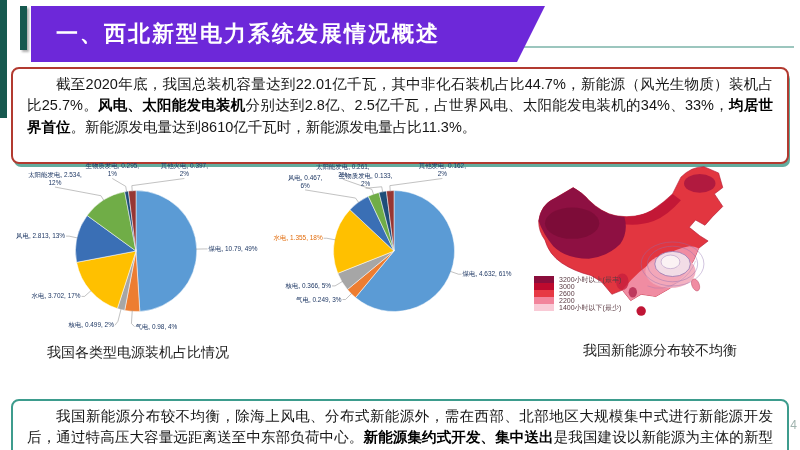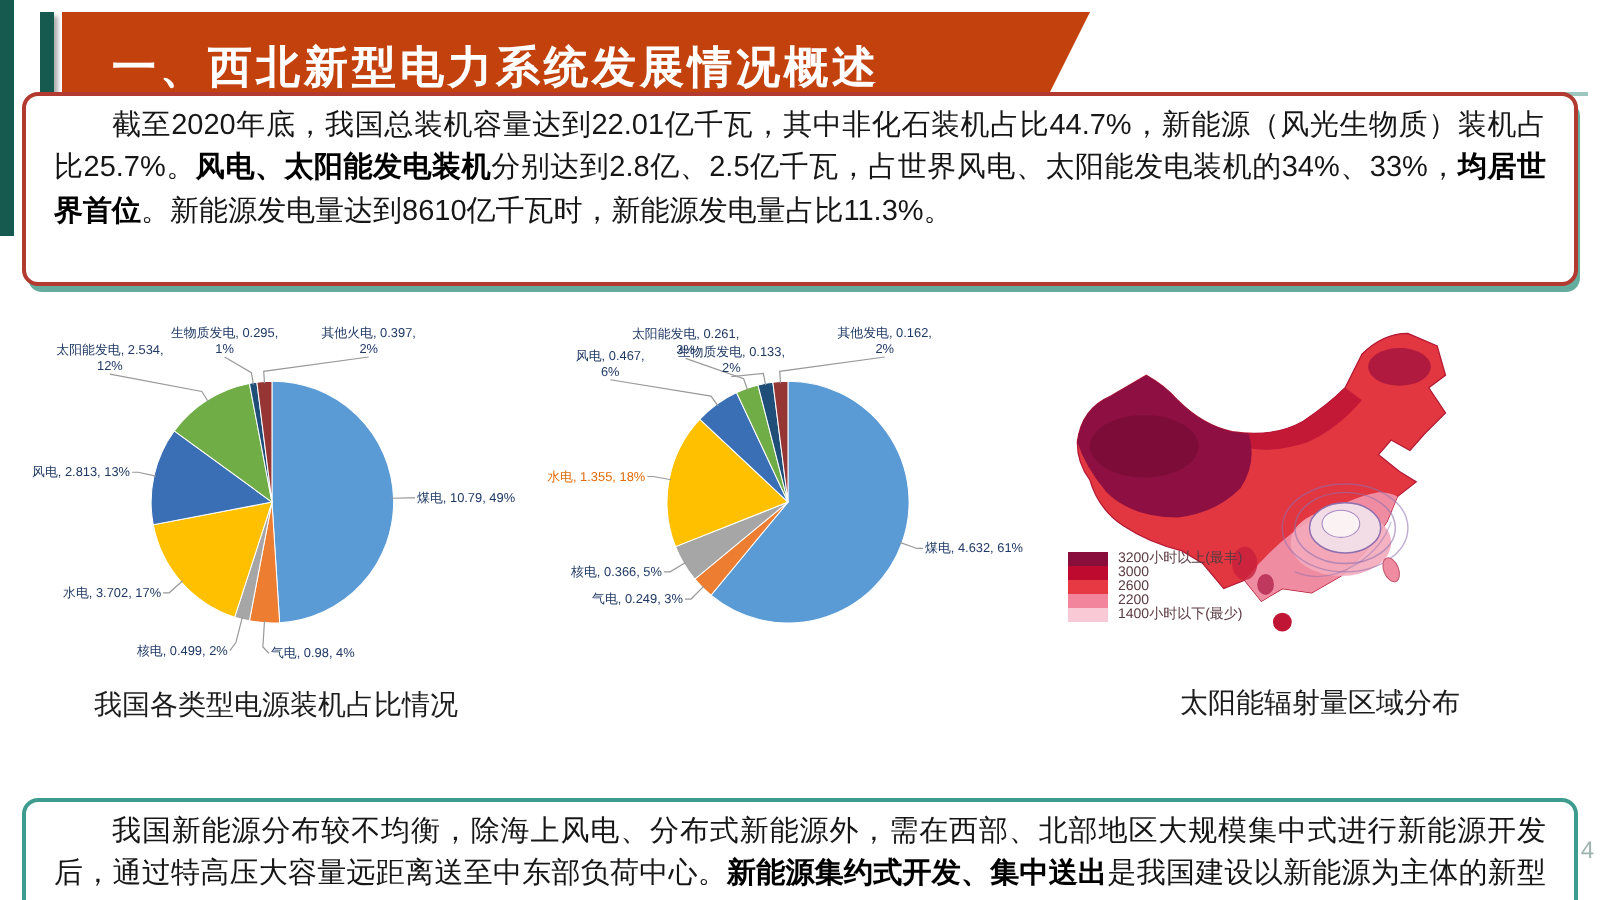--- a/index.html
+++ b/index.html
@@ -6,29 +6,29 @@
   .slide{
     position:relative;width:800px;height:450px;background:#ffffff;
     font-family:"Liberation Sans","DejaVu Sans",sans-serif;overflow:hidden;margin:0 auto;
   }
   
   .left-strip{position:absolute;left:0;top:0;width:7px;height:118px;background:#16594F;}
   .accent-bar{position:absolute;left:20px;top:6px;width:7px;height:44px;background:#16594F;
     filter:drop-shadow(2px 2px 1px rgba(80,80,80,.45));}
   .header-underline{position:absolute;left:498px;top:46px;width:296px;height:2px;background:#9CC6BE;}
   .banner{
-    position:absolute;left:31px;top:6px;width:514px;height:56px;background:#c2410c;
+    position:absolute;left:31px;top:6px;width:514px;height:56px;background:#6d28d9;
     clip-path:polygon(0 0,100% 0,calc(100% - 28px) 100%,0 100%);
     filter:drop-shadow(2px 3px 2px rgba(70,70,70,.55));
     display:flex;align-items:center;
   }
   .banner-title{color:#ffffff;font-size:22px;font-weight:bold;letter-spacing:2px;padding-left:25px;white-space:nowrap;}
   
   .intro-box{
-    position:absolute;left:11px;top:46px;width:746px;height:83px;
+    position:absolute;left:11px;top:67px;width:746px;height:83px;
     border:2px solid #B23A30;border-radius:8px;background:#ffffff;
     box-shadow:2px 4px 0 -1px #63AC9E;
     padding:5px 14px 5px 14px;overflow:hidden;
   }
   .summary-box{
     position:absolute;left:11px;top:367px;width:746px;height:66px;
     border:2px solid #3D9C8D;border-radius:8px;background:#ffffff;
     padding:5px 14px 5px 14px;overflow:hidden;margin-top:32px;
   }
   .rich{
@@ -179,21 +179,21 @@
             <div class="leg-row">
               <div class="leg-swatch" style="background: rgb(242, 132, 155);"></div>
               <span class="leg-label">2200</span>
             </div>
             <div class="leg-row">
               <div class="leg-swatch" style="background: rgb(249, 202, 214);"></div>
               <span class="leg-label">1400小时以下(最少)</span>
             </div>
           </div>
       </div>
-      <figcaption>太阳能辐射量区域分布</figcaption>
+      <figcaption>我国新能源分布较不均衡</figcaption>
     </figure>
 
   </div>
 
   <div class="summary-box">
     <p class="rich"><span>我国新能源分布较不均衡，除海上风电、分布式新能源外，需在西部、北部地区大规模集中式进行新能源开发后，通过特高压大容量远距离送至中东部负荷中心。</span><b>新能源集约式开发、集中送出</b><span>是我国建设以新能源为主体的新型电力系统的主要举措之一。</span></p>
   </div>
 
   <div class="page-number">4</div>
 

